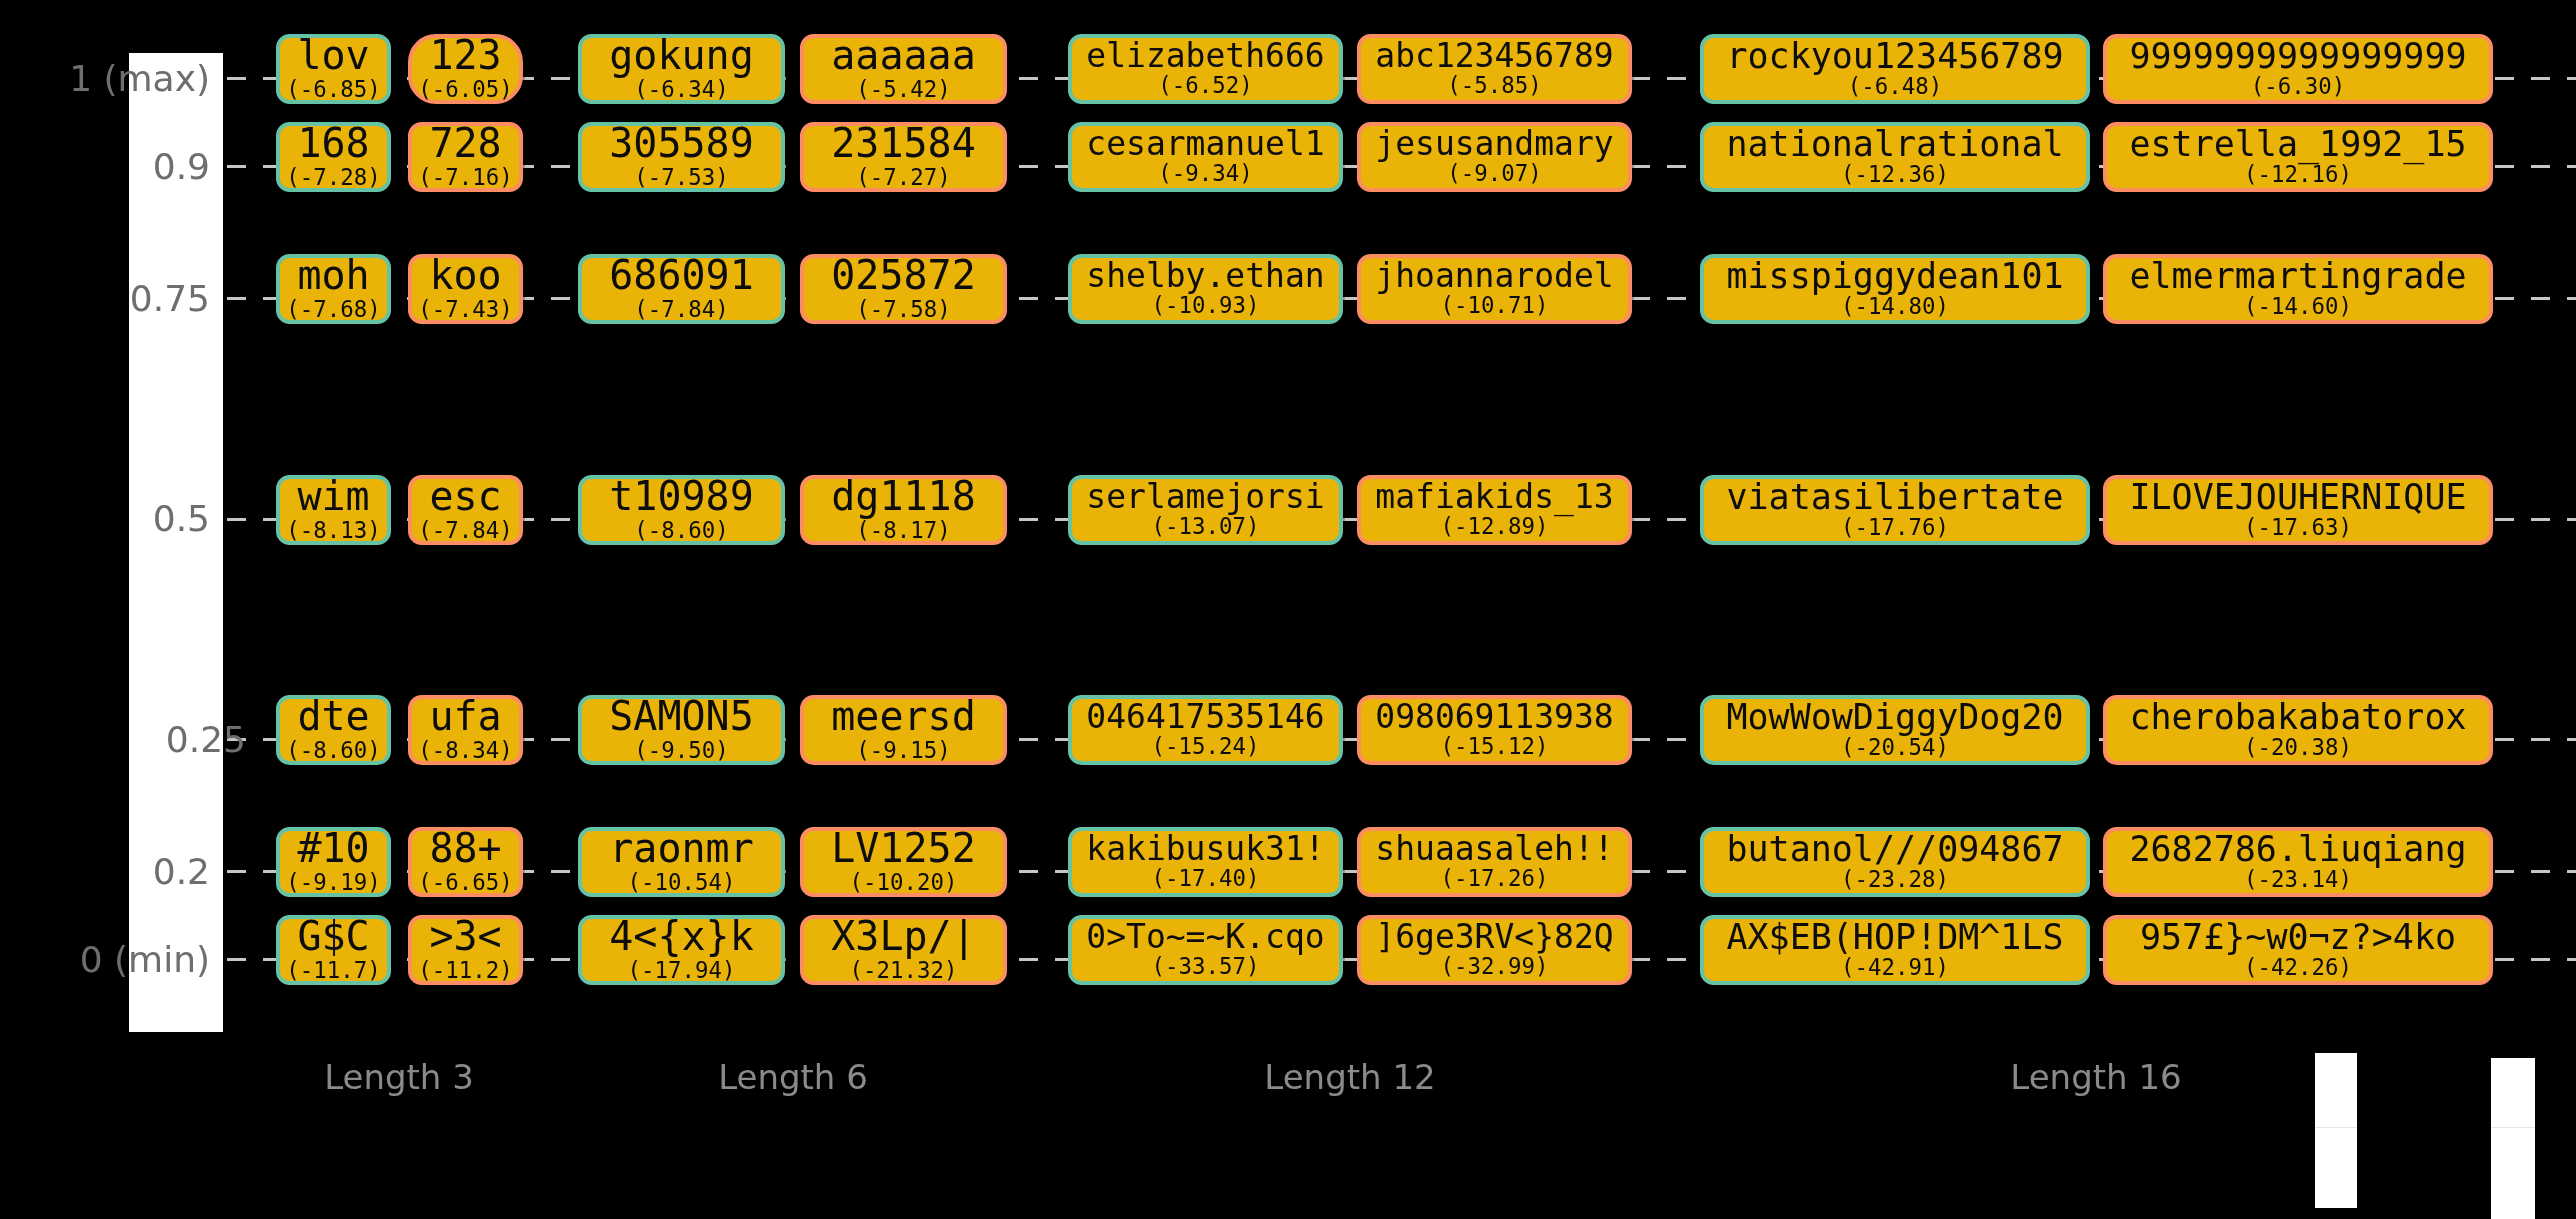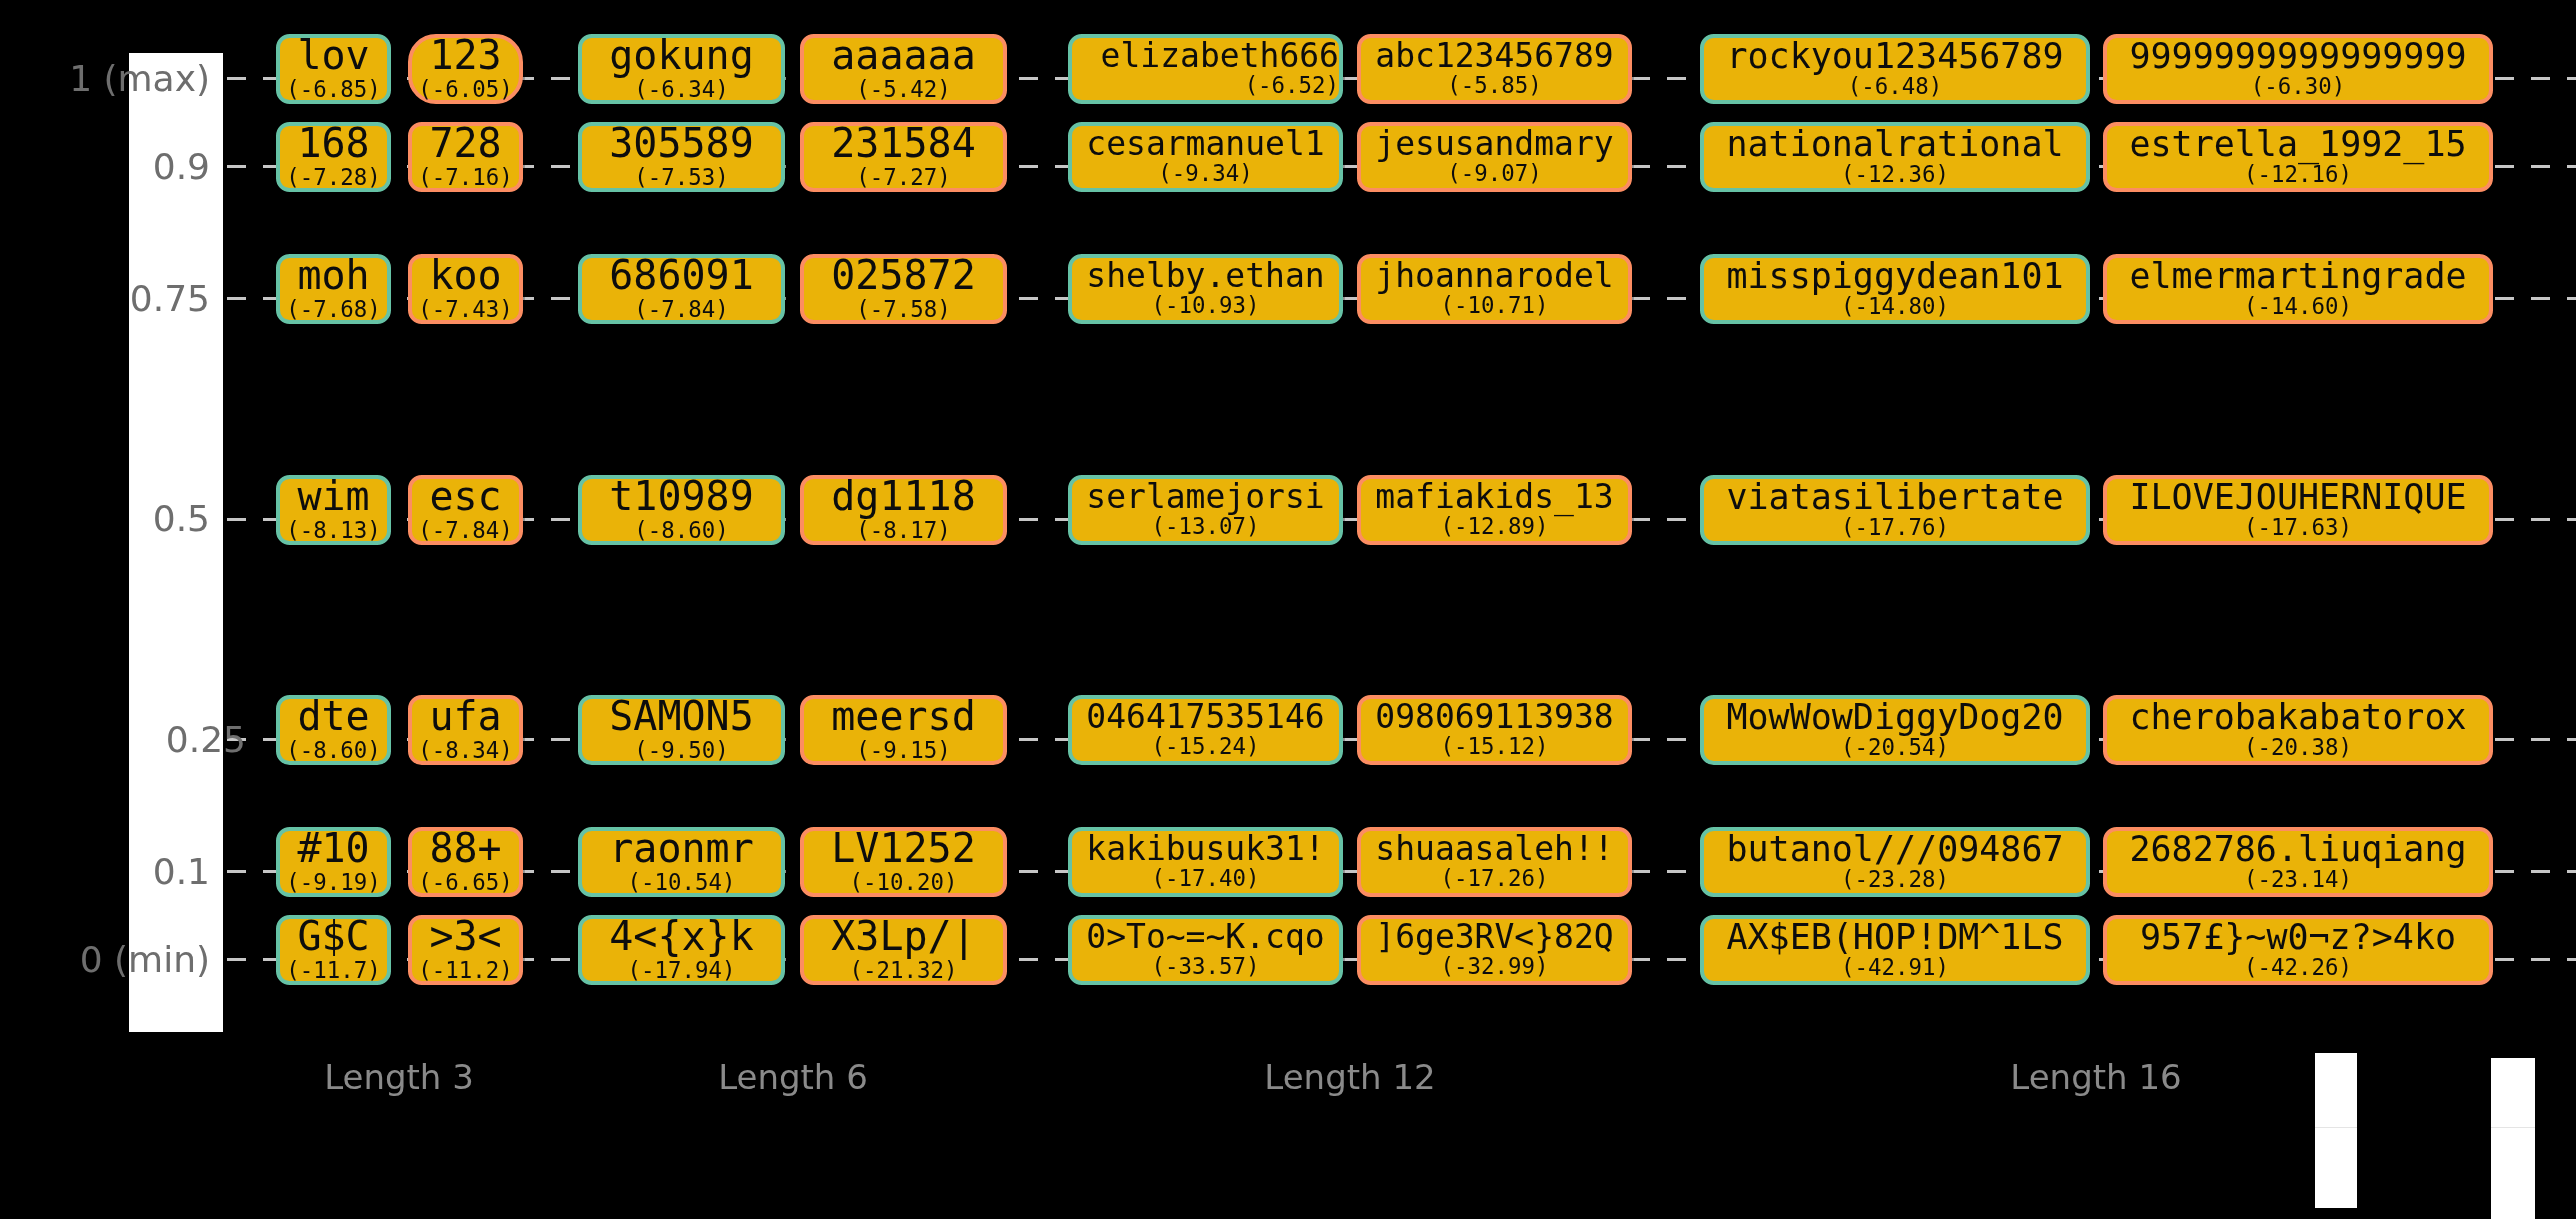--- a/index.html
+++ b/index.html
@@ -54,21 +54,21 @@
       <div class="dash" style="top: 738px; width: 2349px;"></div>
       <div class="dash" style="top: 870px; width: 2349px;"></div>
       <div class="dash" style="top: 958px; width: 2349px;"></div>
     </div>
   <div id="ylabels">
       <div class="ylab" style="top: 53px;">1 (max)</div>
       <div class="ylab" style="top: 141px;">0.9</div>
       <div class="ylab" style="top: 273px;">0.75</div>
       <div class="ylab" style="top: 493px;">0.5</div>
       <div class="ylab" style="top: 714px; padding-left: 36px;">0.25</div>
-      <div class="ylab" style="top: 846px;">0.1</div>
+      <div class="ylab" style="top: 846px;">0.2</div>
       <div class="ylab" style="top: 934px;">0 (min)</div>
     </div>
   <div id="boxes">
       <div class="pwbox test" style="left: 276px; top: 34px; width: 115px;">
         <div class="pw" style="font-size: 40px;">lov</div>
         <div class="lp">(-6.85)</div>
       </div>
       <div class="pwbox train" style="left: 408px; top: 34px; width: 115px; border-radius: 28px;">
         <div class="pw" style="font-size: 40px;">123</div>
         <div class="lp">(-6.05)</div>
@@ -170,21 +170,21 @@
         <div class="lp">(-10.20)</div>
       </div>
       <div class="pwbox test" style="left: 578px; top: 915px; width: 207px;">
         <div class="pw" style="font-size: 40px;">4&lt;{x}k</div>
         <div class="lp">(-17.94)</div>
       </div>
       <div class="pwbox train" style="left: 800px; top: 915px; width: 207px;">
         <div class="pw" style="font-size: 40px;">X3Lp/|</div>
         <div class="lp">(-21.32)</div>
       </div>
-      <div class="pwbox test" style="left: 1068px; top: 34px; width: 275px; align-items: flex-end;">
+      <div class="pwbox test" style="left: 1068px; top: 34px; width: 275px;">
         <div class="pw" style="font-size: 33px;">elizabeth666</div>
         <div class="lp">(-6.52)</div>
       </div>
       <div class="pwbox train" style="left: 1357px; top: 34px; width: 275px;">
         <div class="pw" style="font-size: 33px;">abc123456789</div>
         <div class="lp">(-5.85)</div>
       </div>
       <div class="pwbox test" style="left: 1068px; top: 122px; width: 275px;">
         <div class="pw" style="font-size: 33px;">cesarmanuel1</div>
         <div class="lp">(-9.34)</div>

